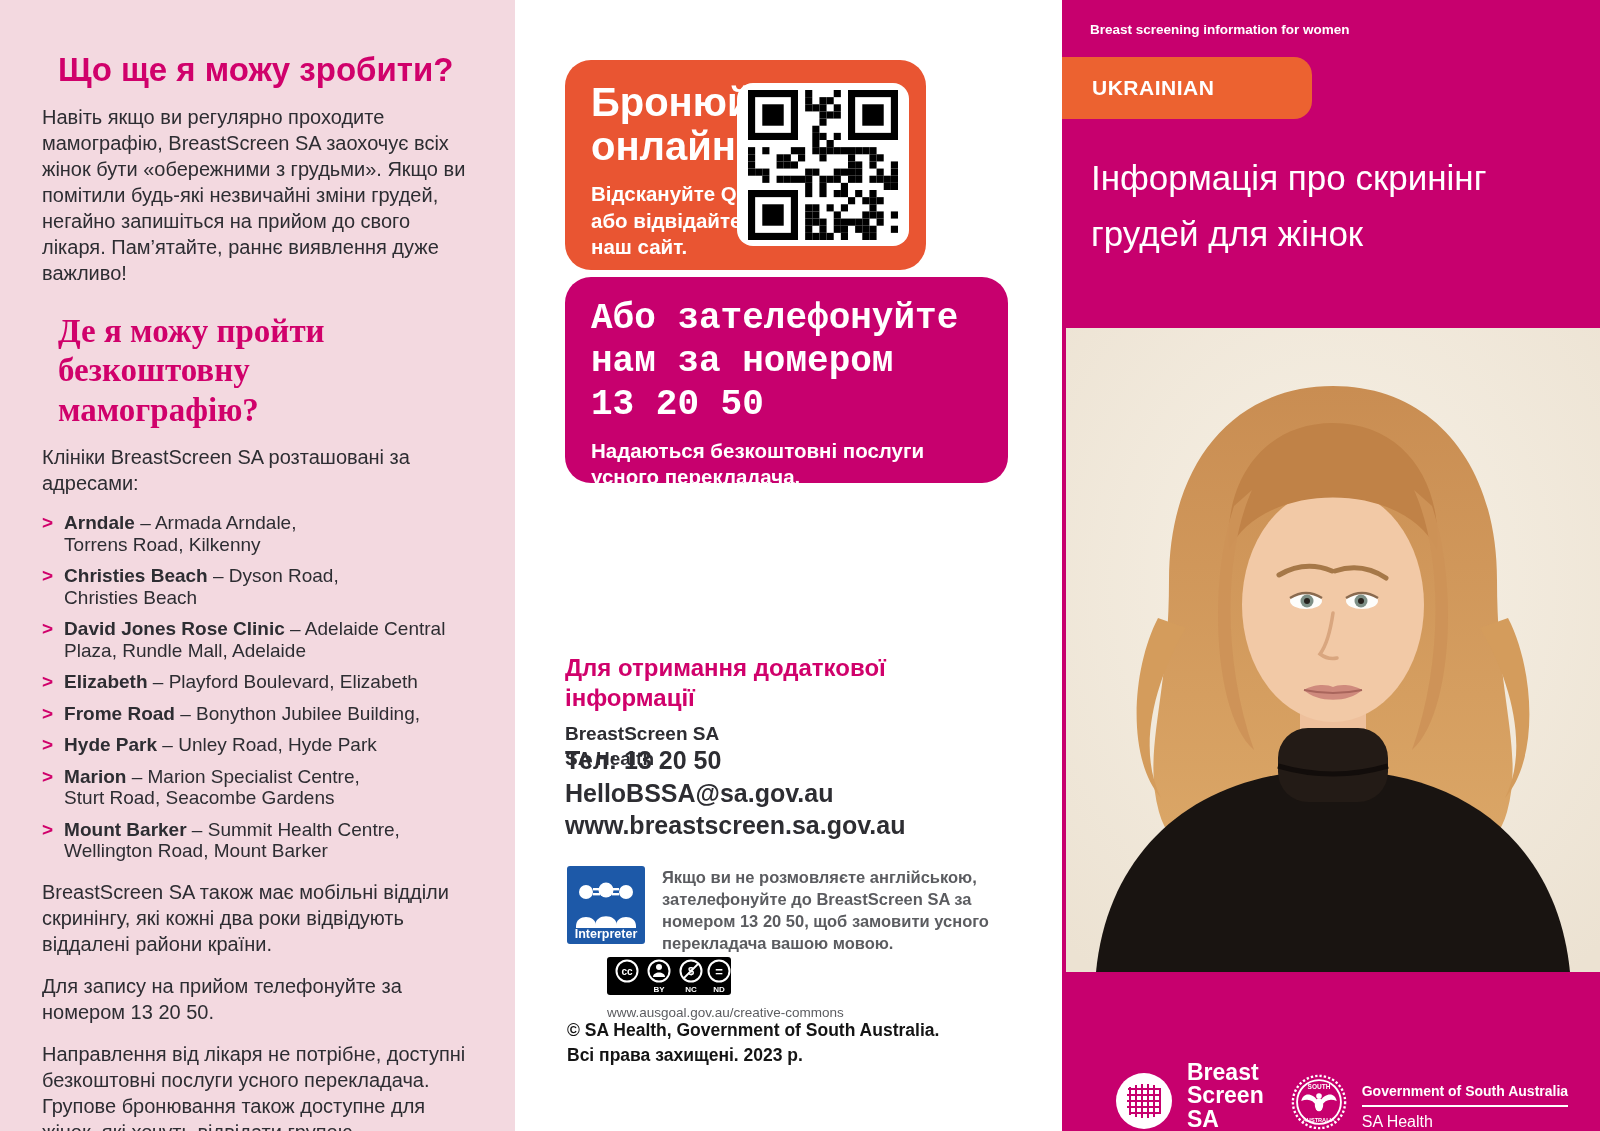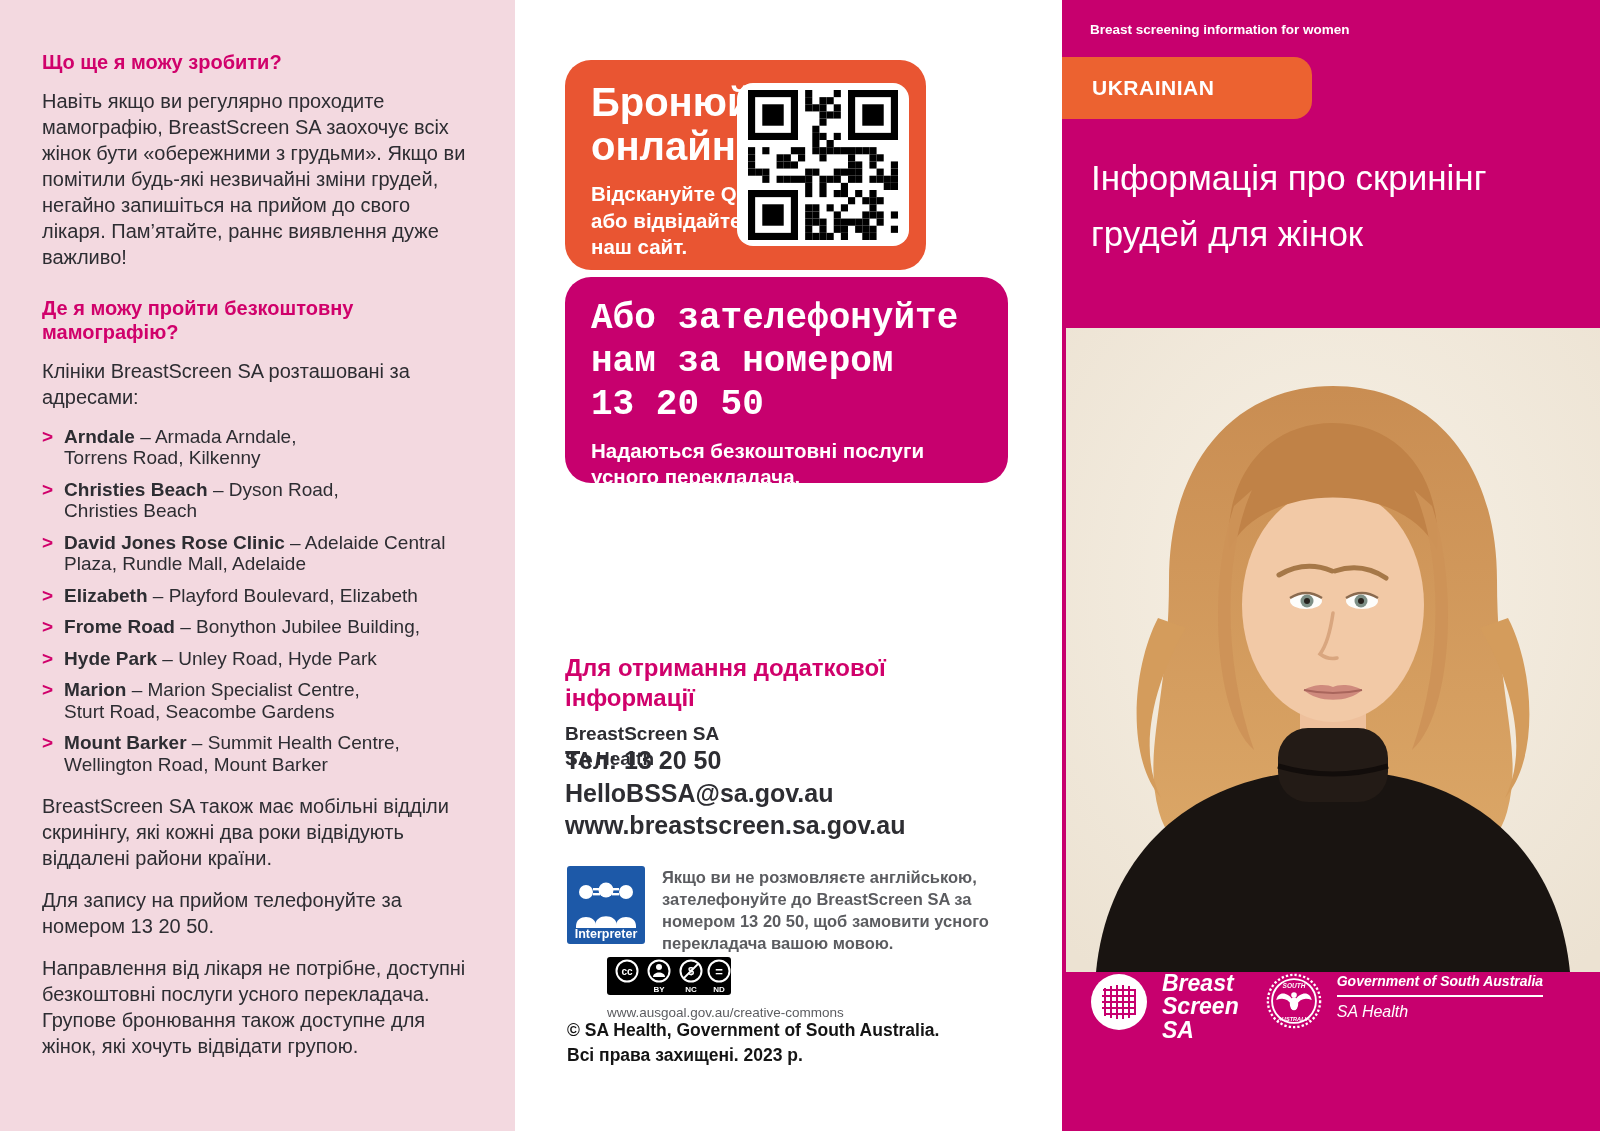--- a/index.html
+++ b/index.html
@@ -2,24 +2,24 @@
 <html><head>
 <meta charset="utf-8">
 <style>
   html,body{margin:0;padding:0;background:#e9e9e9;}
   .page{position:relative;width:1600px;height:1131px;background:#ffffff;overflow:hidden;
         font-family:"Liberation Sans","DejaVu Sans",sans-serif;}
 
   
   .panel-left{position:absolute;left:0;top:0;width:515px;height:1131px;background:#f3d9e0;
               padding:50px 43px 0 42px;box-sizing:border-box;}
-  .h-pink{color:#d0016b;font-weight:700;font-size:20px;line-height:1.2;margin:0 0 14px 0;}
+  .h-pink{color:#d0016b;font-weight:700;font-size:33px;line-height:1.2;margin:0 0 14px 16px;}
   .h-pink .hl{display:block;}
   .body-text{font-size:20px;line-height:1.3;color:#2d2d32;margin:0 0 20px 0;}
-  .mt26{margin-top:26px;}
+  .mt26{margin-top:26px;font-family:Liberation Serif, serif;}
   .clinic{display:flex;gap:11px;margin-bottom:10px;font-size:19px;line-height:1.13;color:#2d2d32;}
   .clinic .arrow{color:#d0016b;font-weight:700;flex:0 0 auto;}
   .clinic .cname{font-weight:700;}
   .clinic .cline2{display:block;}
   .clinic-list{margin:14px 0 18px 0;}
   .body-text.tight{margin-bottom:16px;}
 
   
   .panel-mid{position:absolute;left:515px;top:0;width:547px;height:1131px;background:#ffffff;}
   .box-orange{position:absolute;left:50px;top:60px;width:361px;height:210px;background:#e95532;
@@ -56,21 +56,21 @@
   
   .panel-right{position:absolute;left:1062px;top:0;width:538px;height:1131px;background:#c7006e;}
   .tagline{position:absolute;left:28px;top:22px;font-size:13.5px;font-weight:700;color:#fff;}
   .lang-badge{position:absolute;left:0;top:57px;width:250px;height:62px;background:#ec6230;
               border-radius:0 18px 18px 0;display:flex;align-items:center;padding-left:30px;box-sizing:border-box;}
   .lang-badge span{font-size:21px;font-weight:700;color:#fff;letter-spacing:.5px;}
   .right-title{position:absolute;left:29px;top:150px;font-size:35px;font-weight:400;color:#fff;line-height:1.6;}
   .right-title span{display:block;}
   .photo{position:absolute;left:4px;top:328px;width:534px;height:644px;}
   .right-footer{position:absolute;left:0;top:972px;width:538px;height:159px;display:flex;
-                align-items:flex-start;padding-left:27px;box-sizing:border-box;color:#fff;font-style:italic;}
+                align-items:flex-end;padding-left:52px;box-sizing:border-box;color:#fff;}
   .bs-text{margin-left:13px;font-size:23px;font-weight:700;line-height:1.02;}
   .bs-text span{display:block;}
   .right-footer .emblem{margin-left:27px;}
   .gov-text{margin-left:15px;}
   .gov-text .gname{font-size:14px;font-weight:700;border-bottom:2px solid #fff;padding-bottom:6px;display:inline-block;}
   .gov-text .ghealth{font-size:16px;margin-top:6px;}
 </style>
 </head>
 <body>
 

